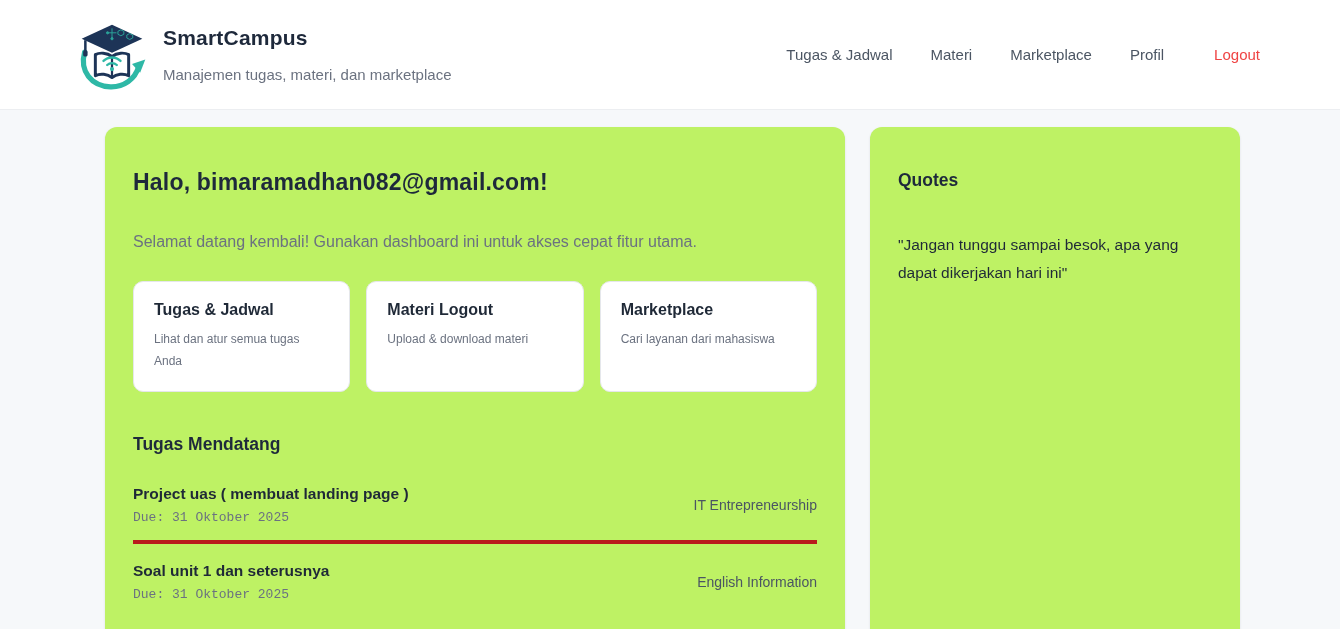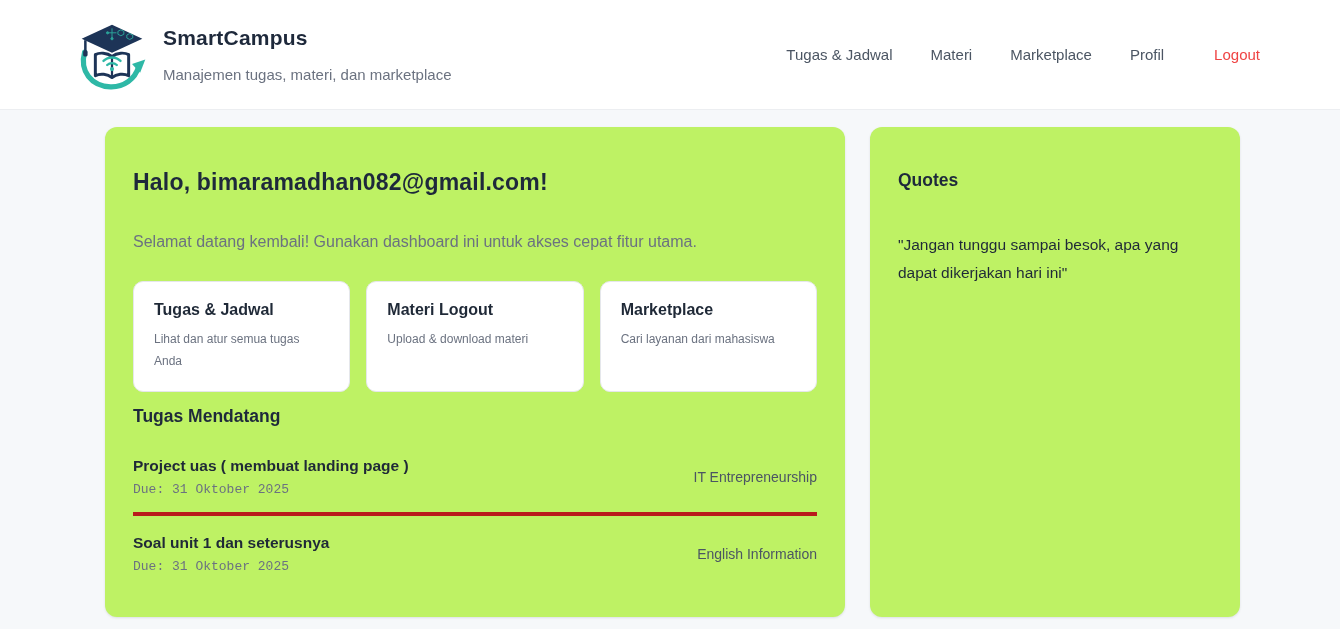--- a/index.html
+++ b/index.html
@@ -73,21 +73,21 @@
     cursor: pointer;
     background: #ffffff;
   }
   .quick-card-title { font-size: 16px; font-weight: bold; color: #1f2937; }
   .quick-card-desc {
     font-size: 12px; color: #6b7280; margin-top: 9px; line-height: 22px;
   }
 
   .section-heading {
     font-size: 17.5px; font-weight: bold; color: #1e293b;
-    margin-top: 14px;
+    margin-top: 42px;
   }
 
   .task-list { margin-top: 12px; }
   .task-row {
     display: flex; align-items: center; justify-content: space-between;
     padding: 18px 0 15px 0;
   }
   .task-row + .task-row { border-top: 4px solid #b91c1c; }
   .task-title { font-size: 15.5px; color: #1f2937; font-weight: 700; }
   .task-due { font-size: 13px; color: #6b7280; margin-top: 7px; font-family: Liberation Mono, monospace; }

